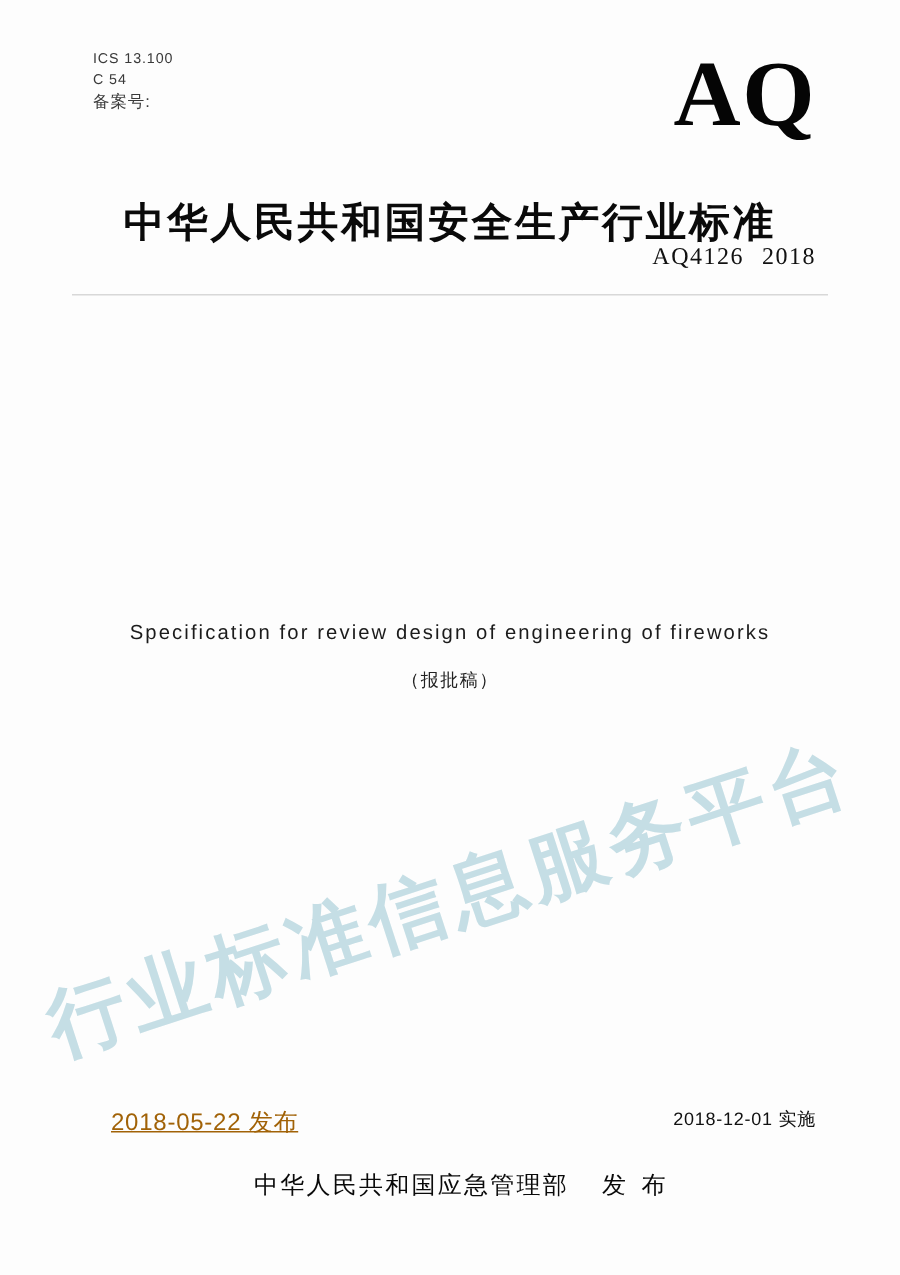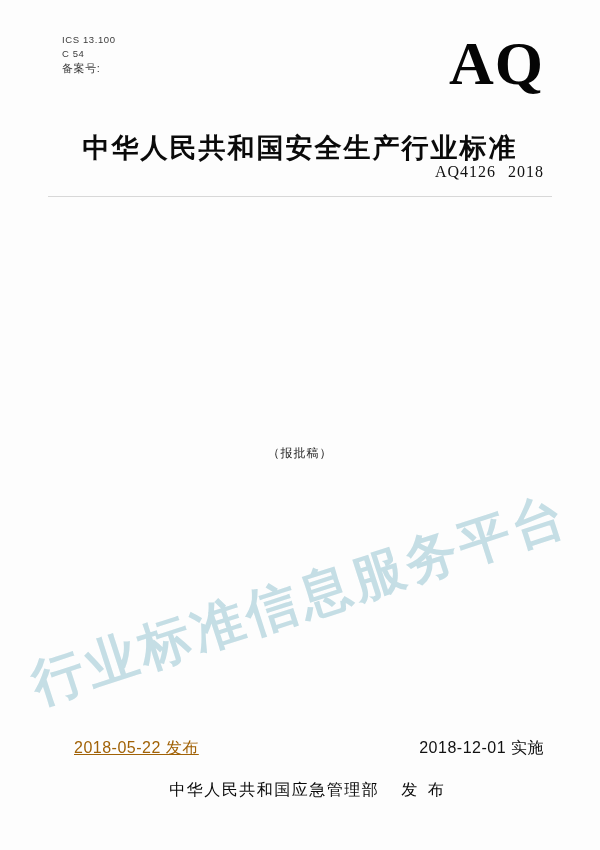--- a/index.html
+++ b/index.html
@@ -148,21 +148,21 @@
     font-size: 16px;
     color: #a16207;
     letter-spacing: 0.5px;
     text-decoration: underline;
   }
   .date-right {
     position: absolute;
     right: 56px;
     top: 738px;
     font-family: "Liberation Sans", sans-serif;
-    font-size: 16px;
+    font-size: 12px;
     color: #111;
     letter-spacing: 0.5px;
   }
   .issuer {
     position: absolute;
     left: 0;
     right: 0;
     top: 780px;
     text-align: center;
     font-family: "Liberation Sans", sans-serif;
@@ -187,20 +187,21 @@
   <div class="logo">AQ</div>
 
   <div class="std-title">中华人民共和国安全生产行业标准</div>
 
   <div class="std-number">
     <span>AQ4126</span><span class="year">2018</span>
   </div>
 
   <div class="rule"></div>
 
+  <div class="doc-subtitle">Specification for review design of engineering of fireworks</div>
   <div class="doc-note">（报批稿）</div>
 
   <div class="watermark">行业标准信息服务平台</div>
 
   <div class="date-left">2018-05-22 发布</div>
   <div class="date-right">2018-12-01 实施</div>
 
   <div class="issuer">
     <span>中华人民共和国应急管理部</span><span class="pub">发 布</span>
   </div>

